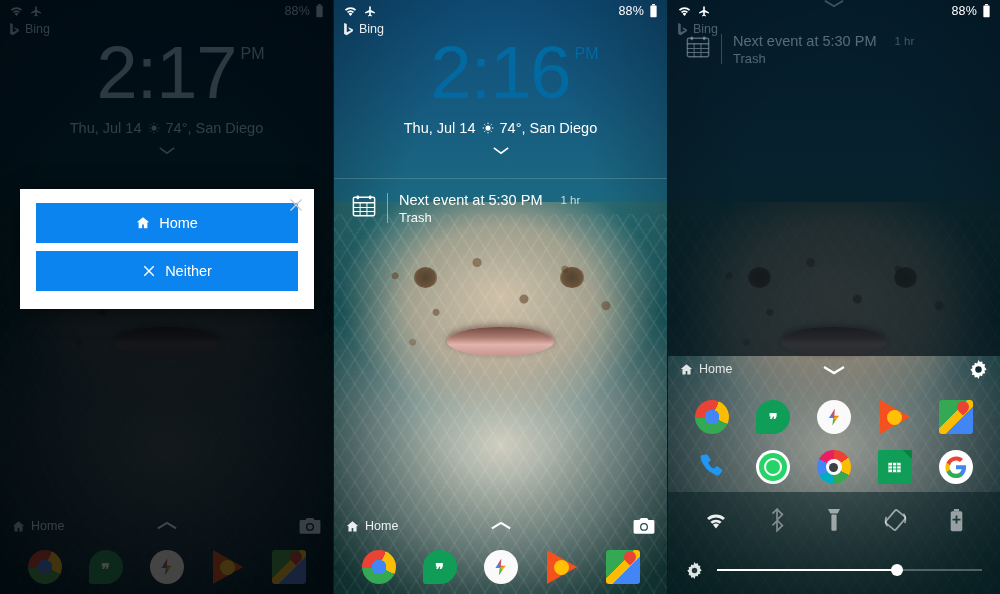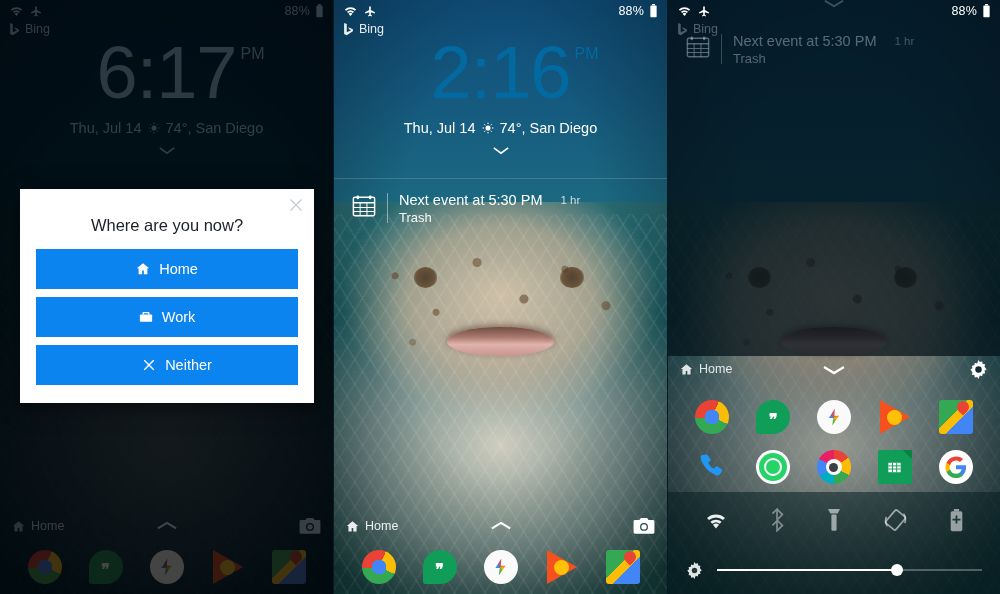--- a/index.html
+++ b/index.html
@@ -185,21 +185,21 @@
       <span>
         <svg width="11" height="14" viewBox="0 0 12 16">
             <path d="M1 1l3 1.2v9.6l5-2.4-2.3-1L5.6 6l5.4 2.4v2.3L4 15 1 13.6z" fill="rgba(170,190,205,.42)"></path>
           </svg>
       </span>
       <span class="lbl ghost">Bing</span>
     </div>
 
     <div class="clockwrap">
       <div class="clock" style="color:rgba(180,198,212,.38)">
-        <span>6:17</span>
+        <span>2:17</span>
         <span class="ampm">PM</span>
       </div>
       <div class="dateline ghost">
         <span>Thu, Jul 14</span>
         <span>
           <svg width="12" height="12" viewBox="0 0 16 16">
               <circle cx="8" cy="8" r="3.4" fill="rgba(170,190,205,.42)"></circle>
               <g stroke="rgba(170,190,205,.42)" stroke-width="1.3">
                 <path d="M8 .8v2M8 13.2v2M.8 8h2M13.2 8h2M3 3l1.4 1.4M11.6 11.6L13 13M13 3l-1.4 1.4M4.4 11.6L3 13"></path>
               </g>
@@ -255,40 +255,30 @@
     </div>
 
     <div class="scrim"></div>
 
     <div class="dialog">
       <div class="close">
         <svg width="18" height="18" viewBox="0 0 18 18">
             <path d="M3.5 3.5l11 11M14.5 3.5l-11 11" stroke="#c9ced4" stroke-width="1.4" fill="none"></path>
           </svg>
       </div>
-      <div class="qtitle">Where are you now?</div>
 
       <div class="dlgbtn">
         <span>
           <svg width="14" height="14" viewBox="0 0 16 16">
               <path d="M8 1.4L1 7.2h2V14h4V9.7h2V14h4V7.2h2z" fill="#fff"></path>
             </svg>
         </span>
         <span>Home</span>
       </div>
 
-      <div class="dlgbtn">
-        <span>
-          <svg width="14" height="14" viewBox="0 0 16 16">
-              <rect x="1" y="5" width="14" height="8.4" rx="1" fill="#fff"></rect>
-              <path d="M5.6 5V3.6h4.8V5h1.6V3.2a1 1 0 00-1-1H5a1 1 0 00-1 1V5z" fill="#fff"></path>
-            </svg>
-        </span>
-        <span>Work</span>
-      </div>
 
       <div class="dlgbtn">
         <span>
           <svg width="14" height="14" viewBox="0 0 16 16">
               <path d="M2.6 2.6l10.8 10.8M13.4 2.6L2.6 13.4" stroke="#fff" stroke-width="1.6" fill="none"></path>
             </svg>
         </span>
         <span>Neither</span>
       </div>
     </div>

